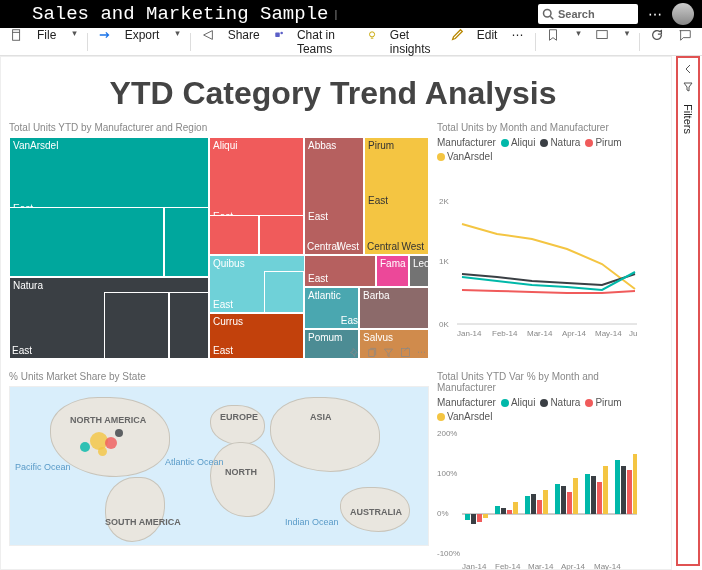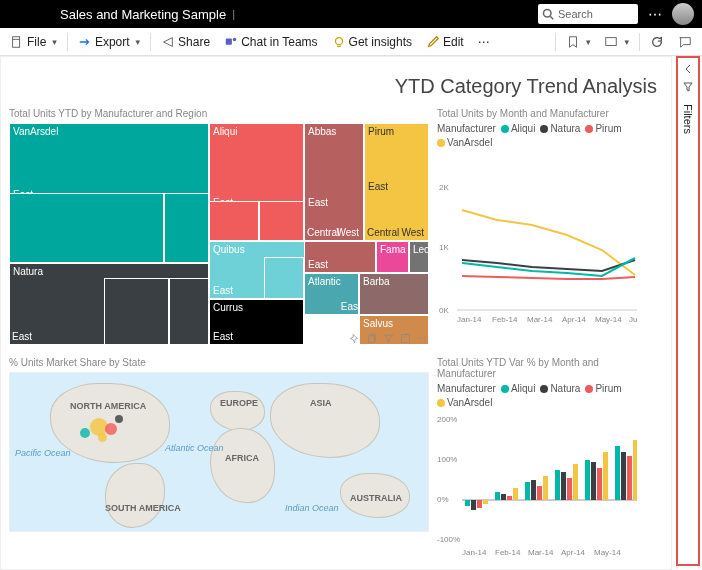--- a/index.html
+++ b/index.html
@@ -1,31 +1,31 @@
 <!DOCTYPE html>
 <html><head>
 <meta charset="utf-8">
 <style>
   * { box-sizing: border-box; margin: 0; padding: 0; }
   body { font-family: "Segoe UI", Arial, sans-serif; font-size: 11px; color: #333; background: #fff; width: 702px; height: 570px; overflow: hidden; position: relative; }
   .topbar { height: 28px; background: #000; display: flex; align-items: center; color: #fff; padding: 0 8px; }
-  .title { margin-left: 52px; font-size: 13px; }
+  .title { margin-left: 24px; font-size: 19px; font-family: Liberation Mono, monospace; }
   .topbar-spacer { flex: 1; }
-  .search { background: #fff; height: 20px; width: 100px; display: flex; align-items: center; border-radius: 2px; padding: 0 4px; color: #666; }
+  .search { background: #fff; height: 20px; width: 100px; display: flex; align-items: center; border-radius: 2px; padding: 0 4px; color: #666; font-weight: bold; }
   .search svg { width: 12px; height: 12px; stroke: #666; margin-right: 4px; }
   .dots { color: #fff; padding: 0 10px; font-size: 14px; }
   .avatar { width: 22px; height: 22px; border-radius: 50%; background: linear-gradient(#ccc,#888); }
   .cmdbar { height: 28px; border-bottom: 1px solid #e0e0e0; display: flex; align-items: center; padding: 0 4px; font-size: 12px; color: #222; gap: 2px;}
-  .cmd { display: flex; align-items: center; padding: 0 6px; height: 100%; cursor: pointer; gap: 3px; }
+  .cmd { display: flex; padding: 0 6px; height: 100%; cursor: pointer; gap: 13px; }
   .cmd svg, .cmd-ico svg { width: 14px; height: 14px; }
   .cmdbar .sep { width: 1px; height: 18px; background: #ddd; margin: 0 2px; }
   .cmdbar-spacer { flex: 1; }
   .chev { font-size: 9px; color: #555; padding-left: 3px;}
   .report-area { position: absolute; top: 56px; left: 0; right: 30px; bottom: 0; background: #fff; border: 1px solid #eee; padding: 6px 8px 0 8px; display: flex; flex-direction: column; }
-  .report-title { text-align: right; font-size: 20px; font-weight: 400; color: #444; padding: 12px 6px 10px 0; }
+  .report-title { text-align: center; font-size: 32px; font-weight: 700; color: #444; padding: 12px 6px 10px 0; }
   .viz-row { display: flex; gap: 8px; }
   .viz { position: relative; }
   .viz-title { font-size: 10px; color: #888; margin-bottom: 4px; }
   
   .treemap { width: 420px; height: 222px; position: relative; font-size: 9px; color: #fff; }
   .tm-cell { position: absolute; border: 1px solid #fff; padding: 2px 3px; overflow: hidden; }
   .tm-lab-top { font-size: 10px; }
   .tm-lab-bot { position: absolute; bottom: 2px; font-size: 10px; }
   .viz-actions { position: absolute; right: 3px; bottom: 1px; display: flex; gap: 6px; color: #888; }
   .viz-actions svg { width: 11px; height: 11px; }
@@ -34,21 +34,21 @@
   .legend { font-size: 10px; color: #555; display: flex; align-items: center; flex-wrap: wrap; gap: 3px 5px; margin-bottom: 2px;}
   .lg { display: inline-flex; align-items: center; gap: 2px; }
   .lg i { width: 8px; height: 8px; border-radius: 50%; display: inline-block; }
   svg.plot { display: block; }
   .axis-lab { font-size: 8px; fill: #888; }
   
   .map-viz { width: 420px; height: 160px; }
   .map { width: 100%; height: 100%; background: #d9eefb; position: relative; border: 1px solid #eee; overflow: hidden;}
   .land { position: absolute; background: #e9e6df; border: 1px solid #c8c4ba; border-radius: 40% 50% 45% 55%; }
   .mlab { position: absolute; color: #666; font-size: 9px; font-weight: bold; }
-  .olab { position: absolute; color: #5a9bc8; font-size: 9px; font-style: italic; }
+  .olab { position: absolute; color: #5a9bc8; font-size: 9px; }
   .bubble { position: absolute; border-radius: 50%; }
   
   .bar-viz { width: 200px; }
   
   .filters-rail { position: absolute; top: 56px; right: 2px; width: 24px; bottom: 4px; border: 2px solid #e05252; display: flex; flex-direction: column; align-items: center; padding-top: 6px; background: #fff; }
   .filters-rail svg { width: 10px; height: 10px; }
   .filters-txt { writing-mode: vertical-rl; font-size: 11px; color: #222; margin-top: 12px; }
 </style>
 </head>
 <body>
@@ -175,21 +175,21 @@
         </div>
         <div class="tm-cell" style="left:200px;top:78px;width:50px;height:40px;background:#f05b5b"></div>
         <div class="tm-cell" style="left:250px;top:78px;width:45px;height:40px;background:#f05b5b"></div>
 
         <div class="tm-cell" style="left:200px;top:118px;width:105px;height:58px;background:#6fd1d8">
           <div class="tm-lab-top">Quibus</div>
           <div class="tm-lab-bot">East</div>
         </div>
         <div class="tm-cell" style="left:255px;top:134px;width:40px;height:42px;background:#6fd1d8"></div>
 
-        <div class="tm-cell" style="left:200px;top:176px;width:95px;height:46px;background:#000000">
+        <div class="tm-cell" style="left:200px;top:176px;width:95px;height:46px;background:#c2410c">
           <div class="tm-lab-top">Currus</div>
           <div class="tm-lab-bot">East</div>
         </div>
 
         <div class="tm-cell" style="left:295px;top:0;width:60px;height:118px;background:#b6605f">
           <div class="tm-lab-top">Abbas</div>
           <div class="tm-lab-bot" style="top:73px">East</div>
           <div class="tm-lab-bot" style="left:2px">Central</div>
           <div class="tm-lab-bot" style="right:4px">West</div>
         </div>
@@ -204,20 +204,21 @@
         <div class="tm-cell" style="left:295px;top:118px;width:72px;height:32px;background:#b6605f">
             <span class="tm-lab-bot">East</span>
           </div>
         <div class="tm-cell" style="left:367px;top:118px;width:33px;height:32px;background:#ec4899"><span class="tm-lab-top">Fama</span></div>
         <div class="tm-cell" style="left:400px;top:118px;width:20px;height:32px;background:#737373"><span class="tm-lab-top">Leo</span></div>
 
         <div class="tm-cell" style="left:295px;top:150px;width:55px;height:42px;background:#4aa7b0"><span class="tm-lab-top">Atlantic</span><span class="tm-lab-bot">East</span></div>
 
         <div class="tm-cell" style="left:350px;top:150px;width:70px;height:42px;background:#8c6a6a"><span class="tm-lab-top">Barba</span></div>
 
+        <div class="tm-cell" style="left:295px;top:192px;width:55px;height:30px;background:#4c8c94"><span class="tm-lab-top">Pomum</span></div>
 
         <div class="tm-cell" style="left:350px;top:192px;width:70px;height:30px;background:#d08b4c"><span class="tm-lab-top">Salvus</span></div>
 
         <div class="viz-actions">
           <svg viewBox="0 0 16 16" fill="none" stroke="#888">
               <path d="M6 2l6 6-3 1-1 5-2-4-4-2 4-2z"></path>
             </svg>
           <svg viewBox="0 0 16 16" fill="none" stroke="#888">
               <rect x="4" y="4" width="8" height="10"></rect>
               <path d="M6 2h8v10"></path>
@@ -285,21 +286,21 @@
       <div class="map">
         <div class="land" style="left:40px;top:10px;width:120px;height:80px"></div>
         <div class="land" style="left:95px;top:90px;width:60px;height:65px;border-radius:50% 40% 55% 45%"></div>
         <div class="land" style="left:200px;top:18px;width:55px;height:40px"></div>
         <div class="land" style="left:200px;top:55px;width:65px;height:75px;border-radius:45% 50% 40% 55%"></div>
         <div class="land" style="left:260px;top:10px;width:110px;height:75px"></div>
         <div class="land" style="left:330px;top:100px;width:70px;height:45px"></div>
         <div class="mlab" style="left:60px;top:28px">NORTH AMERICA</div>
         <div class="mlab" style="left:95px;top:130px">SOUTH AMERICA</div>
         <div class="mlab" style="left:210px;top:25px">EUROPE</div>
-        <div class="mlab" style="left:215px;top:80px">AFRICA</div>
+        <div class="mlab" style="left:215px;top:80px">NORTH</div>
         <div class="mlab" style="left:300px;top:25px">ASIA</div>
         <div class="mlab" style="left:340px;top:120px">AUSTRALIA</div>
         <div class="olab" style="left:5px;top:75px">Pacific Ocean</div>
         <div class="olab" style="left:155px;top:70px">Atlantic Ocean</div>
         <div class="olab" style="left:275px;top:130px">Indian Ocean</div>
         <div class="bubble" style="left:80px;top:45px;width:18px;height:18px;background:#f4c542cc"></div>
         <div class="bubble" style="left:95px;top:50px;width:12px;height:12px;background:#f05b5bcc"></div>
         <div class="bubble" style="left:70px;top:55px;width:10px;height:10px;background:#00b8a9cc"></div>
         <div class="bubble" style="left:105px;top:42px;width:8px;height:8px;background:#3a3f44cc"></div>
         <div class="bubble" style="left:88px;top:60px;width:9px;height:9px;background:#f4c542cc"></div>

